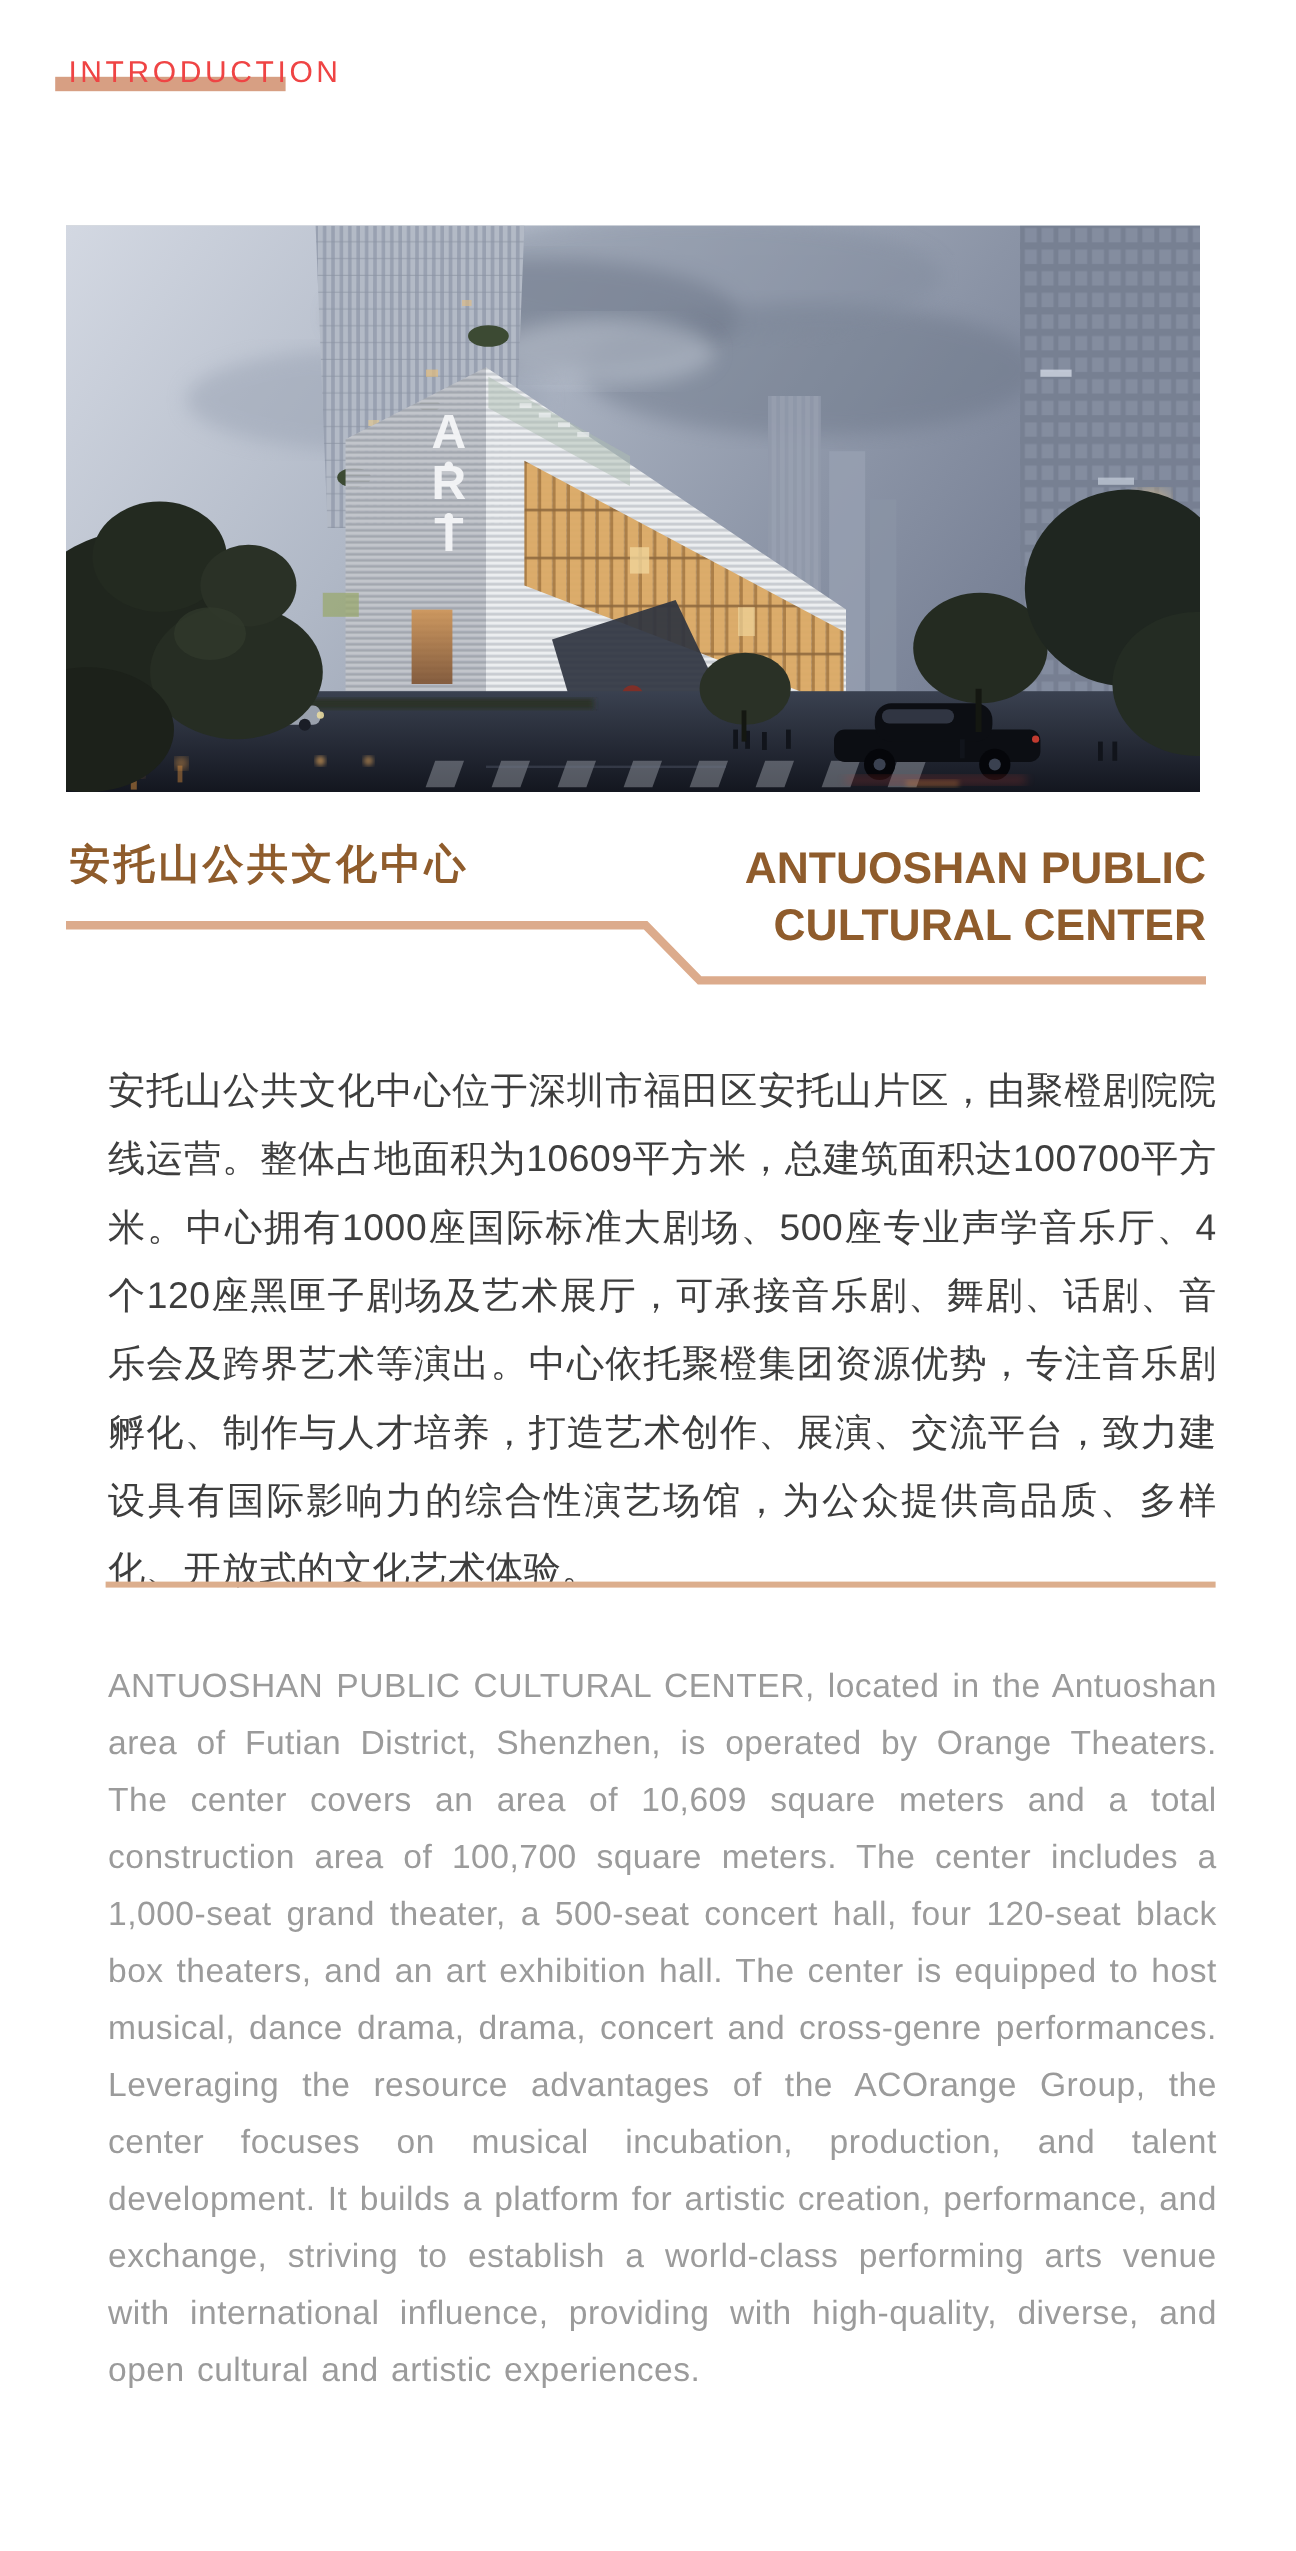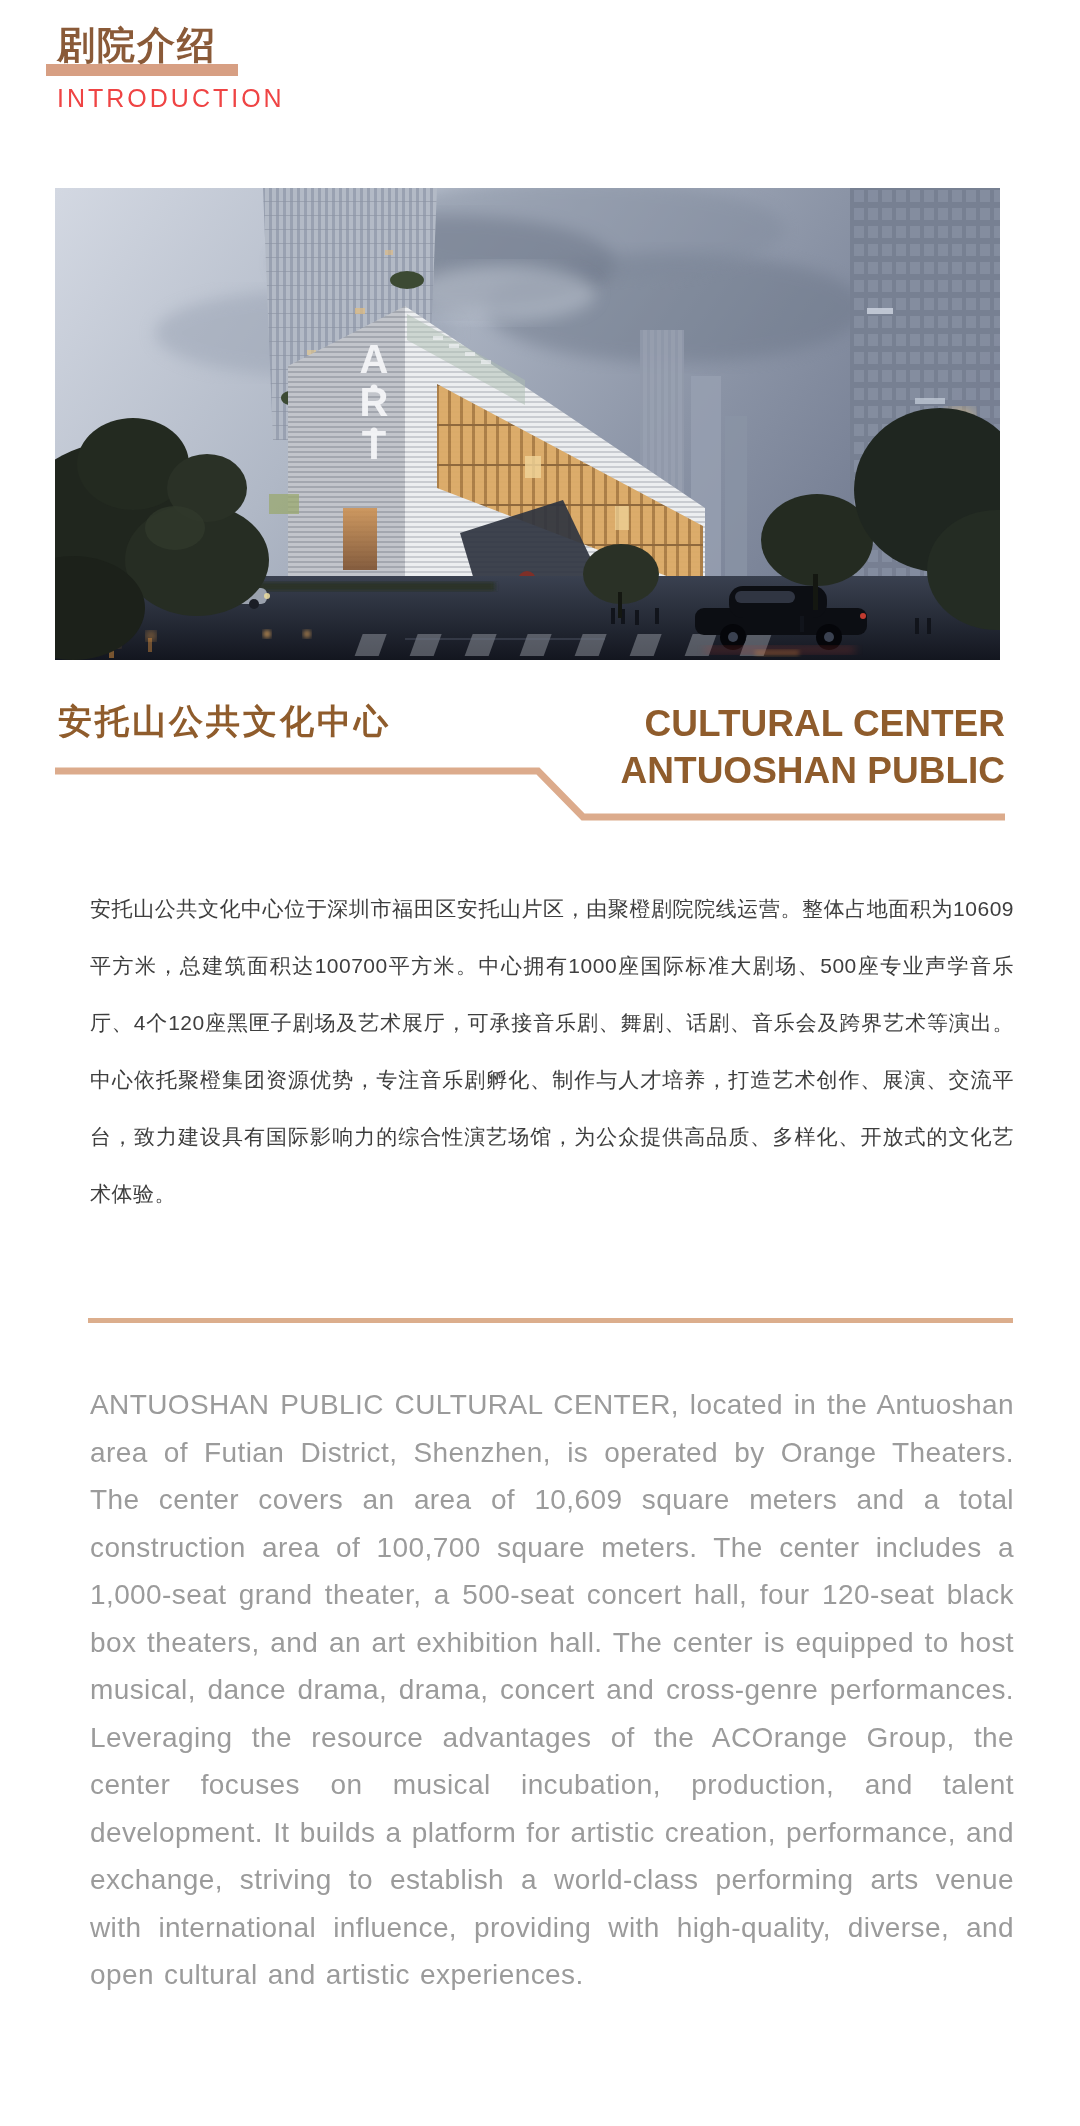--- a/index.html
+++ b/index.html
@@ -20,36 +20,35 @@
   .photo svg{display:block;}
 
   
   .title-zh{left:58px;top:703px;font-size:34px;font-weight:bold;color:#8f5c2c;letter-spacing:3px;line-height:1.1;}
   .title-en{right:75px;top:700px;text-align:right;font-size:37px;font-weight:bold;color:#8f5c2c;line-height:47px;letter-spacing:0px;}
   .zigzag{left:55px;top:766px;width:950px;height:58px;}
 
   
   .body-zh{
     left:90px;top:880px;width:924px;
-    font-size:21px;line-height:57px;color:#3e3e3e;
+    font-size:31px;line-height:57px;color:#3e3e3e;
     text-align:justify;letter-spacing:0.5px;
   }
   .divider{left:88px;top:1318px;width:925px;height:5px;background:#dcae8d;}
   .body-en{
     left:90px;top:1342px;width:924px;
     font-size:28px;line-height:47.5px;color:#9b9b9b;
     text-align:justify;letter-spacing:0.4px;word-spacing:2px;font-weight:normal;margin-top:39px;
   }
 </style>
 </head>
 <body>
 
 <div class="abs sec-wrap">
   <span class="sec-bar"></span>
-  <div class="sec-zh">剧院介绍</div>
   <div class="sec-en">INTRODUCTION</div>
 </div>
 
 <div class="abs photo">
   <svg width="945" height="472" viewBox="0 0 945 472" xmlns="http://www.w3.org/2000/svg">
     <defs>
       <linearGradient id="sky" x1="0" y1="0" x2="1" y2="0.35">
         <stop offset="0" stop-color="#d3d8e2"></stop>
           <stop offset="0.4" stop-color="#b0b8c6"></stop>
         <stop offset="0.75" stop-color="#8b94a6"></stop>
@@ -247,22 +246,22 @@
       <ellipse cx="762" cy="352" rx="56" ry="46" fill="#242b21"></ellipse>
       <rect x="758" y="386" width="5" height="36" fill="#141711"></rect>
       <ellipse cx="885" cy="302" rx="86" ry="82" fill="#1f2620"></ellipse>
       <ellipse cx="942" cy="382" rx="70" ry="60" fill="#242c23"></ellipse>
     </g>
   </svg>
 </div>
 
 <div class="abs title-zh">安托山公共文化中心</div>
 <div class="abs title-en">
+  <div>ANTUOSHAN PUBLIC</div>
   <div>CULTURAL CENTER</div>
-  <div>ANTUOSHAN PUBLIC</div>
 </div>
 <svg class="abs zigzag" viewBox="0 0 950 58" xmlns="http://www.w3.org/2000/svg">
   <polyline points="0,5 483,5 528,51 950,51" fill="none" stroke="#dcab8c" stroke-width="7"></polyline>
 </svg>
 
 <div class="abs body-zh">安托山公共文化中心位于深圳市福田区安托山片区，由聚橙剧院院线运营。整体占地面积为10609平方米，总建筑面积达100700平方米。中心拥有1000座国际标准大剧场、500座专业声学音乐厅、4个120座黑匣子剧场及艺术展厅，可承接音乐剧、舞剧、话剧、音乐会及跨界艺术等演出。中心依托聚橙集团资源优势，专注音乐剧孵化、制作与人才培养，打造艺术创作、展演、交流平台，致力建设具有国际影响力的综合性演艺场馆，为公众提供高品质、多样化、开放式的文化艺术体验。</div>
 
 <div class="abs divider"></div>
 
 <div class="abs body-en">ANTUOSHAN PUBLIC CULTURAL CENTER, located in the Antuoshan area of Futian District, Shenzhen, is operated by Orange Theaters. The center covers an area of 10,609 square meters and a total construction area of 100,700 square meters. The center includes a 1,000-seat grand theater, a 500-seat concert hall, four 120-seat black box theaters, and an art exhibition hall. The center is equipped to host musical, dance drama, drama, concert and cross-genre performances. Leveraging the resource advantages of the ACOrange Group, the center focuses on musical incubation, production, and talent development. It builds a platform for artistic creation, performance, and exchange, striving to establish a world-class performing arts venue with international influence, providing with high-quality, diverse, and open cultural and artistic experiences.</div>

